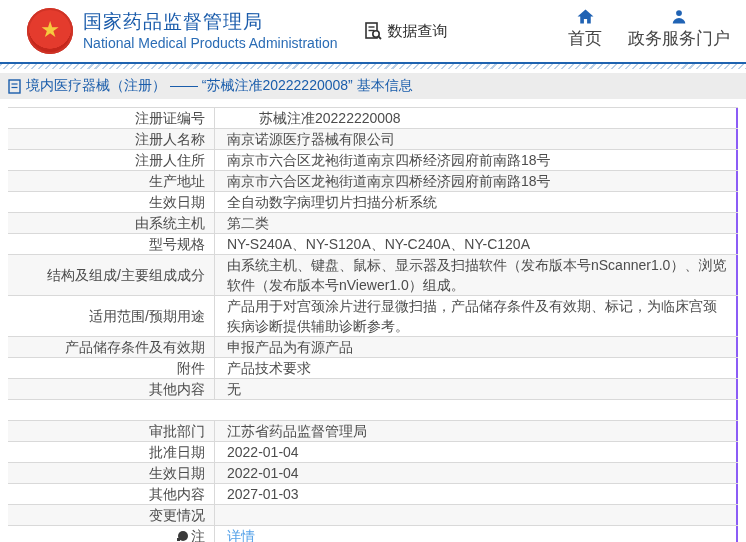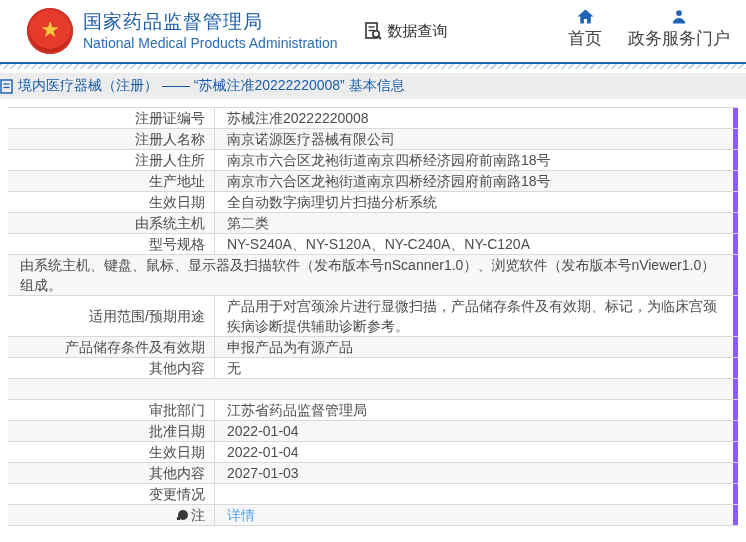--- a/index.html
+++ b/index.html
@@ -30,37 +30,37 @@
   
   .divider {
     height:7px;
     border-top:2px solid #1e63b0;
     background:repeating-linear-gradient(135deg,#bcd1e7 0 1.5px,#ffffff 1.5px 5px);
   }
 
   
   .breadcrumb {
     margin-top:4px; height:26px; background:#ececec;
-    display:flex; align-items:center; gap:5px; 
+    display:flex; align-items:center; gap:5px; padding-left:8px;
     color:#1a5dab; font-size:14px;
   }
 
   
   .info-table { margin:8px 8px 0 8px; width:730px; }
   .row { display:flex; border-bottom:1px solid #d9d9d9; background:#fff; }
-  .row:first-child { border-top:1px solid #d9d9d9; }
+  .row:first-child { border-top:1px solid #d9d9d9;gap:32px; }
   .row:nth-child(even) { background:#f7f7f7; }
   .cell-label {
     width:207px; flex:0 0 auto; border-right:1px solid #d9d9d9;
     display:flex; align-items:center; justify-content:flex-end; gap:3px;
     padding:0 9px 0 4px; font-size:14px; line-height:20px; min-height:20px;
     color:#4c4c4c; text-align:right;
   }
   .cell-value {
-    flex:1 1 auto; border-right:5px solid #8b5cf6;
+    flex:1 1 auto; border-right:2px solid #8b5cf6;
     display:flex; align-items:center;
     padding:0 8px 0 12px; font-size:14px; line-height:20px; min-height:20px;
     color:#4c4c4c;
   }
   .detail-link { color:#55a1e8; text-decoration:none; cursor:pointer; }
   .note-icon {
     width:10px; height:10px; background:#3a3a3a; border-radius:50%;
     display:inline-block; position:relative; flex:0 0 auto;
   }
   .note-icon::after {
@@ -150,29 +150,34 @@
   </div>
   <div class="row">
     <div class="cell-label">由系统主机</div>
     <div class="cell-value">第二类</div>
   </div>
   <div class="row">
     <div class="cell-label">型号规格</div>
     <div class="cell-value">NY-S240A、NY-S120A、NY-C240A、NY-C120A</div>
   </div>
   <div class="row">
+    <div class="cell-label">结构及组成/主要组成成分</div>
     <div class="cell-value">由系统主机、键盘、鼠标、显示器及扫描软件（发布版本号nScanner1.0）、浏览软件（发布版本号nViewer1.0）组成。</div>
   </div>
   <div class="row">
     <div class="cell-label">适用范围/预期用途</div>
     <div class="cell-value">产品用于对宫颈涂片进行显微扫描，产品储存条件及有效期、标记，为临床宫颈疾病诊断提供辅助诊断参考。</div>
   </div>
   <div class="row">
     <div class="cell-label">产品储存条件及有效期</div>
     <div class="cell-value">申报产品为有源产品</div>
+  </div>
+  <div class="row">
+    <div class="cell-label">附件</div>
+    <div class="cell-value">产品技术要求</div>
   </div>
   <div class="row">
     <div class="cell-label">其他内容</div>
     <div class="cell-value">无</div>
   </div>
   <div class="row">
     <div class="cell-value"></div>
   </div>
   <div class="row">
     <div class="cell-label">审批部门</div>

